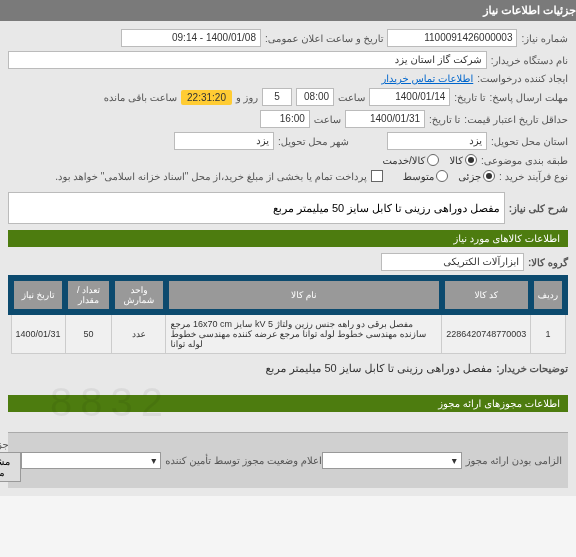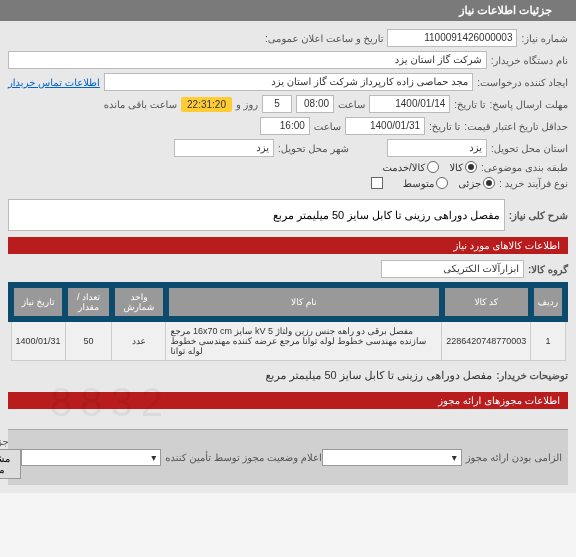--- a/index.html
+++ b/index.html
@@ -7,21 +7,21 @@
   font-family: Tahoma, Arial, sans-serif;
   font-size: 11px;
   background: #f5f5f5;
   direction: rtl;
   width: 576px;
   color: #333;
 }
 .panel-header {
   background: #7a7a7a;
   color: #fff;
-  padding: 4px 24px;
+  padding: 4px 0;
   font-size: 11px;
   font-weight: bold;
 }
 .panel-body {
   background: #e8e8e8;
   padding: 8px;
 }
 .row {
   display: flex;
   align-items: center;
@@ -79,21 +79,21 @@
   background: #fff;
   display: inline-block;
 }
 .timer-box {
   background: #ffcc33;
   padding: 2px 6px;
   font-size: 10px;
   border-radius: 2px;
 }
 .section-header {
-  background: #b91c1c;
+  background: #4d7c0f;
   color: #fff;
   padding: 3px 8px;
   font-size: 10px;
   margin-top: 6px;
 }
 .big-input {
   width: 100%;
   height: 32px;
   background: #fff;
   border: 1px solid #bbb;
@@ -159,30 +159,30 @@
 <div class="container">
 
 <div class="panel-header">جزئیات اطلاعات نیاز</div>
 
 <div class="panel-body">
 
   <div class="row">
     <span class="label">شماره نیاز:</span>
     <span class="input-box" style="width:130px">1100091426000003</span>
     <span class="label">تاریخ و ساعت اعلان عمومی:</span>
+    <span class="input-box" style="width:140px">1400/01/08 - 09:14</span>
   </div>
 
   <div class="row">
     <span class="label">نام دستگاه خریدار:</span>
     <span class="input-box wide">شرکت گاز استان یزد</span>
   </div>
 
   <div class="row">
     <span class="label">ایجاد کننده درخواست:</span>
-    <span class="input-box wide">مجد حماصی زاده کارپرداز شرکت گاز استان یزد</span>
     <span class="link">اطلاعات تماس خریدار</span>
   </div>
 
   <div class="row">
     <span class="label">مهلت ارسال پاسخ:</span>
     <span class="label">تا تاریخ:</span>
     <span class="input-box" style="width:81px">1400/01/14</span>
     <span class="label">ساعت</span>
     <span class="input-box" style="width:38px">08:00</span>
     <span class="input-box" style="width:30px;text-align:center">5</span>
@@ -228,20 +228,21 @@
         <span class="radio-circle checked"></span>
         <span>جزئی</span>
       </div>
       <div class="radio-item">
         <span class="radio-circle"></span>
         <span>متوسط</span>
       </div>
     </div>
     <span style="width:12px"></span>
     <span class="checkbox-square"></span>
+    <span class="label">پرداخت تمام یا بخشی از مبلغ خرید،از محل "اسناد خزانه اسلامی" خواهد بود.</span>
   </div>
 
   <div style="height:6px"></div>
 
   <div class="row">
     <span class="label" style="font-weight:bold">شرح کلی نیاز:</span>
     <input class="big-input wide" value="مفصل دوراهی رزینی تا کابل سایز 50 میلیمتر مربع" style="">
   </div>
 
   <div class="section-header">اطلاعات کالاهای مورد نیاز</div>
@@ -272,21 +273,21 @@
         <td>1400/01/31</td>
       </tr>
     </tbody>
   </table>
 
   <div class="row" style="margin-top:8px">
     <span class="label" style="font-weight:bold">توضیحات خریدار:</span>
     <span>مفصل دوراهی رزینی تا کابل سایز 50 میلیمتر مربع</span>
   </div>
 
-  <div class="section-header" style="margin-top:10px">اطلاعات مجوزهای ارائه مجوز</div>
+  <div class="section-header" style="margin-top:20px">اطلاعات مجوزهای ارائه مجوز</div>
 
   <div style="height:20px"></div>
 
   <div class="footer-row">
     <div class="row" style="margin:0">
       <span class="label">الزامی بودن ارائه مجوز</span>
       <span class="select-box">▾</span>
     </div>
     <div class="row" style="margin:0">
       <span class="label">اعلام وضعیت مجوز توسط تأمین کننده</span>

